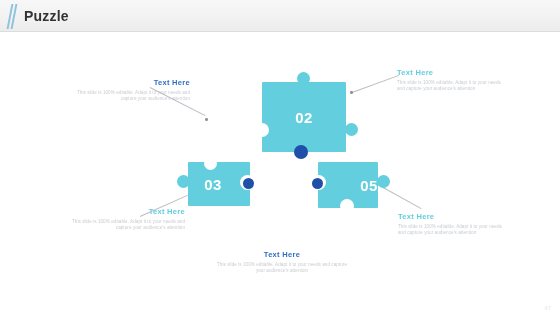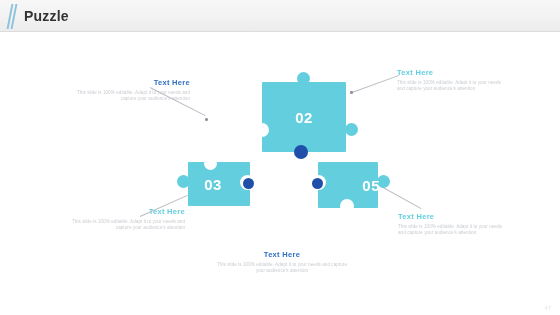--- a/index.html
+++ b/index.html
@@ -180,21 +180,21 @@
   <div class="piece" style="left:318px; top:130px; width:60px; height:46px; z-index:10;">
     <div class="body" style="background:#63cede;"></div>
 
     <div class="knob neck" style="left:56px; top:16px; width:8px; height:7px; background:#63cede;"></div>
     <div class="knob" style="left:59px; top:13px; width:13px; height:13px; background:#63cede;"></div>
 
     <div class="knob" style="left:-7px; top:13px; width:15px; height:15px; background:#ffffff; z-index:5;"></div>
     <div class="knob" style="left:-6px; top:16px; width:11px; height:11px; background:#1f4fa8; z-index:6;"></div>
 
     <div class="knob" style="left:22px; top:37px; width:14px; height:14px; background:#ffffff; z-index:5;"></div>
-    <div class="num" style="left:2px;text-align:right;">05</div>
+    <div class="num" style="left:21px;">05</div>
   </div>
 
 
   <div class="leader" style="left:150px; top:55px; width:62px; transform:rotate(27deg);"></div>
   <div class="leader-dot" style="left:205px; top:86px;"></div>
 
   <div class="leader" style="left:352px; top:60px; width:50px; transform:rotate(-20deg);"></div>
   <div class="leader-dot" style="left:350px; top:59px;"></div>
 
   <div class="leader" style="left:140px; top:184px; width:52px; transform:rotate(-24deg);"></div>

